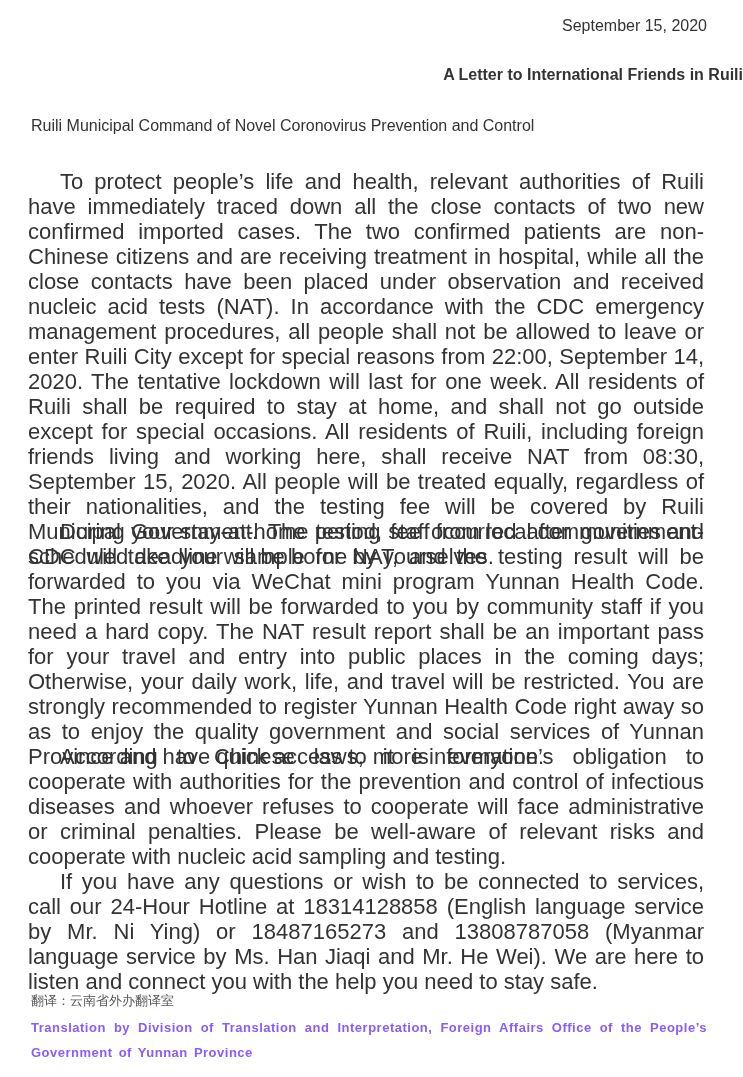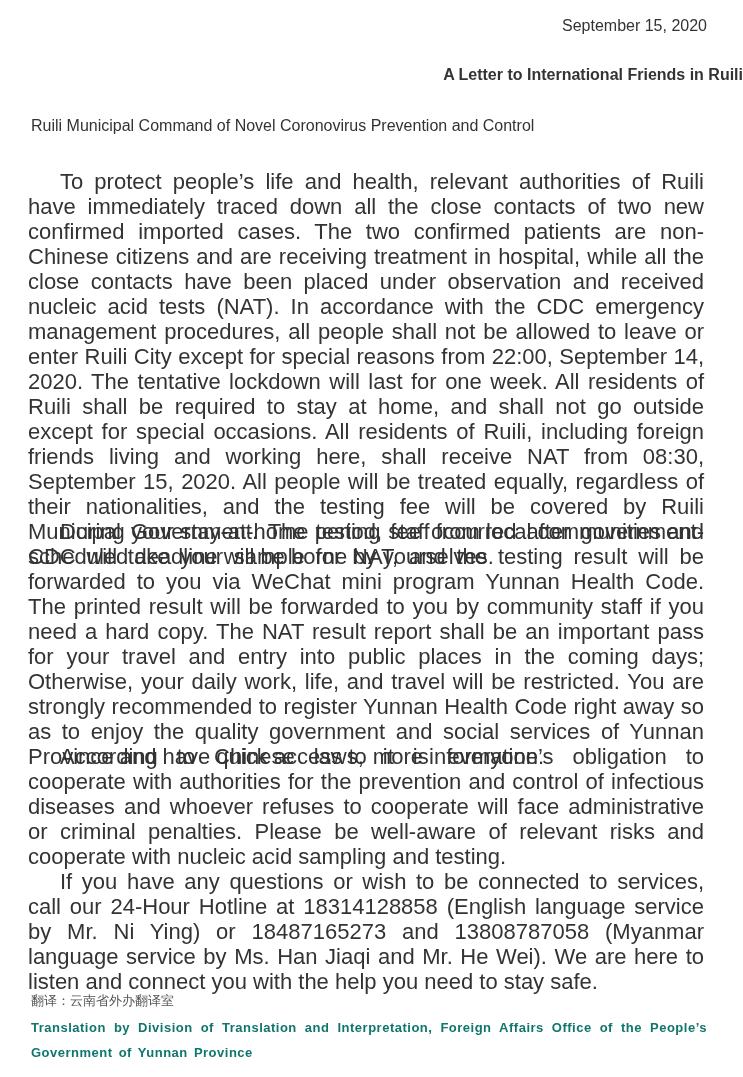--- a/index.html
+++ b/index.html
@@ -73,21 +73,21 @@
       color: #555555;
     }
     .credit-en {
       position: absolute;
       top: 1015px;
       left: 31px;
       width: 676px;
       font-size: 13px;
       line-height: 25px;
       font-weight: bold;
-      color: #0f766e;
+      color: #8b5cf6;
       text-align: justify;
       letter-spacing: 0.5px;
       word-spacing: 2px;
       margin: 0;
     }
   </style>
 </head>
 <body>
 
 <div class="page">

